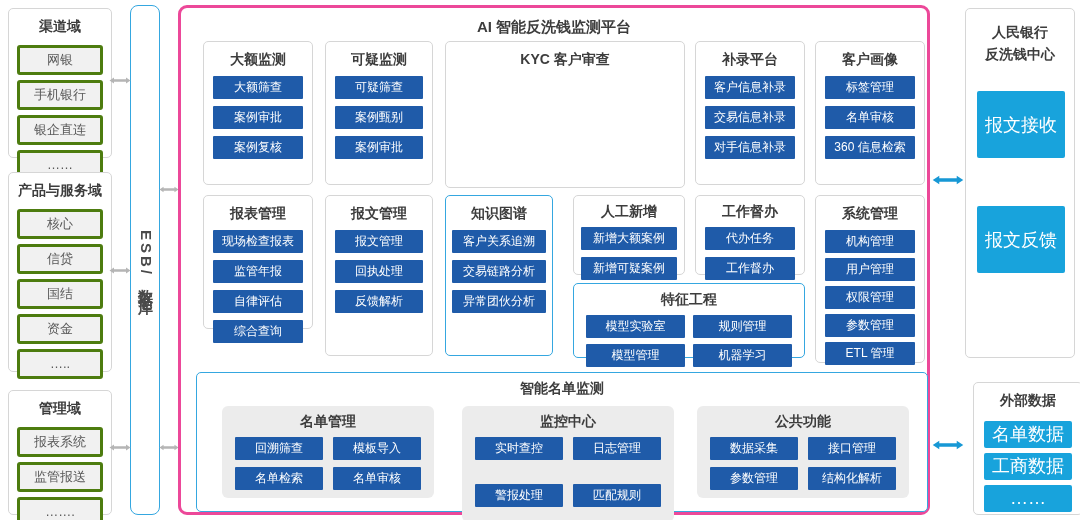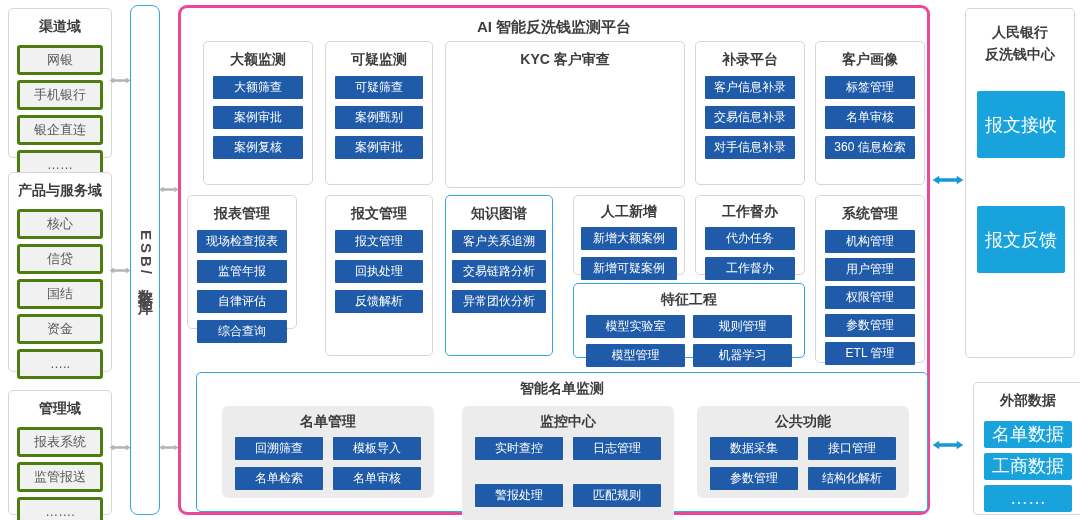--- a/index.html
+++ b/index.html
@@ -135,21 +135,21 @@
 
     <div class="box" style="left:634px;top:33px;width:110px;height:144px">
       <div class="box-title">客户画像</div>
       <div class="btns col">
           <div class="btn">标签管理</div>
           <div class="btn">名单审核</div>
           <div class="btn">360 信息检索</div>
         </div>
     </div>
 
-    <div class="box" style="left:6px;top:187px;width:110px;height:134px">
+    <div class="box" style="left:22px;top:187px;width:110px;height:134px">
       <div class="box-title">报表管理</div>
       <div class="btns col">
           <div class="btn">现场检查报表</div>
           <div class="btn">监管年报</div>
           <div class="btn">自律评估</div>
           <div class="btn">综合查询</div>
         </div>
     </div>
 
     <div class="box" style="left:144px;top:187px;width:108px;height:161px">

